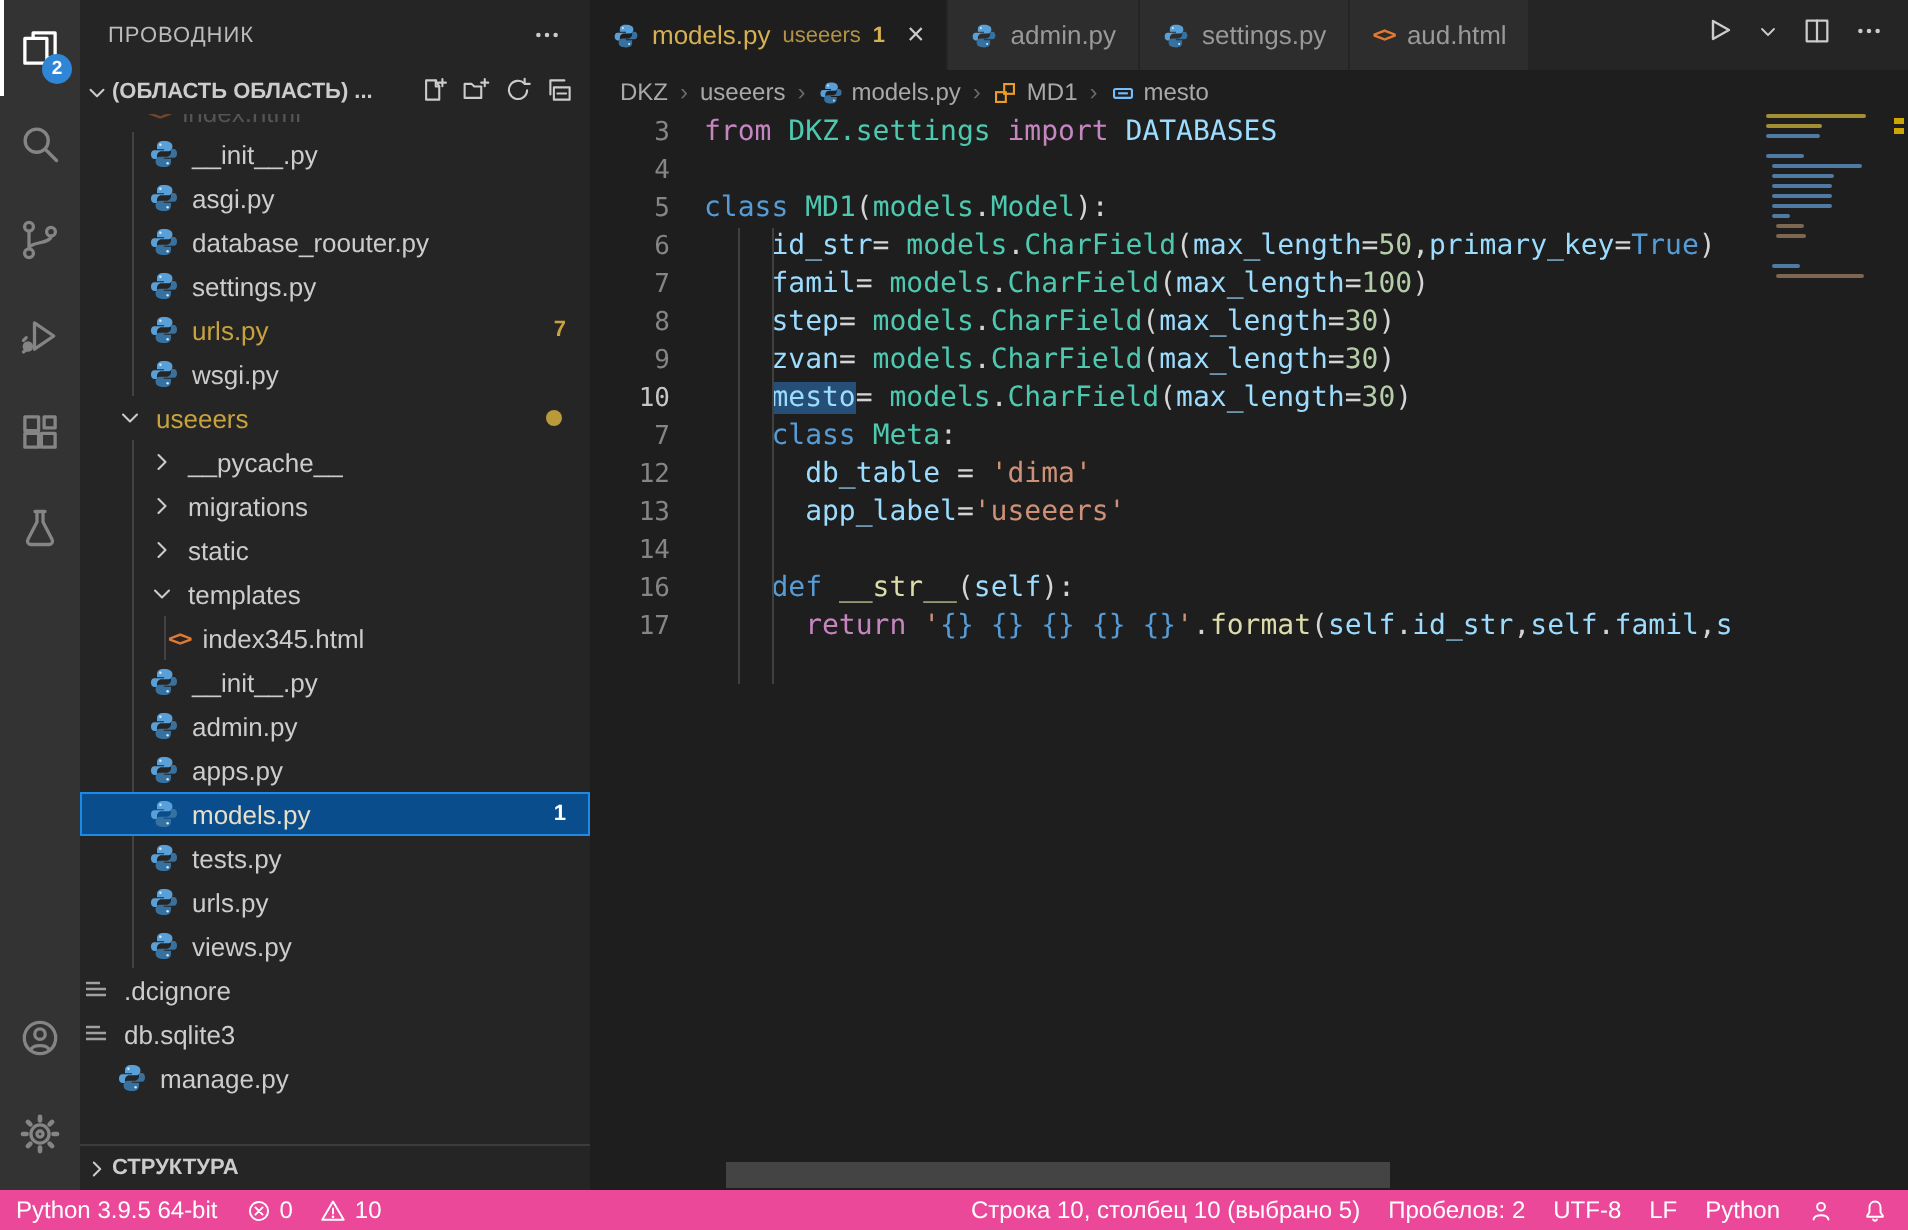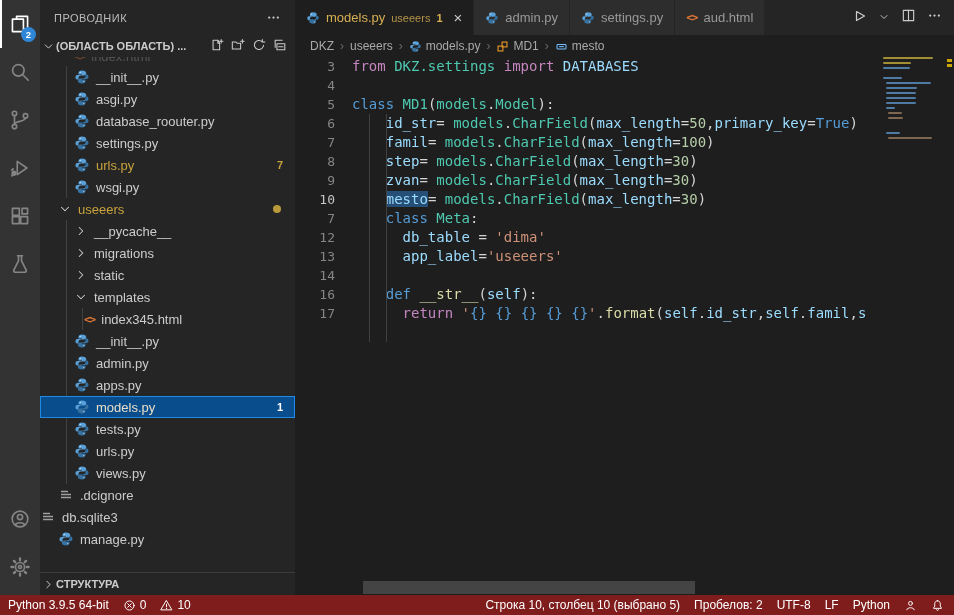--- a/index.html
+++ b/index.html
@@ -61,21 +61,21 @@
   .cs-k{color:#C586C0}.cs-kb{color:#569CD6}.cs-t{color:#4EC9B0}.cs-v{color:#9CDCFE}
   .cs-f{color:#DCDCAA}.cs-s{color:#CE9178}.cs-n{color:#B5CEA8}.cs-fm{color:#569CD6}
   .cs-sel{background:#264f78;color:#9CDCFE;}
   .cguide{position:absolute;width:1px;background:#404040;}
   .minimap{position:absolute;top:0;right:9px;width:65px;bottom:0;cursor:pointer;}
   .mrow{height:2px;margin-bottom:3px;border-radius:1px;}
   .ruler{position:absolute;top:0;right:0;width:9px;bottom:0;}
   .rmark{position:absolute;right:2px;width:5px;height:3px;background:#cca700;}
   .hscroll{position:absolute;left:68px;bottom:1px;width:332px;height:13px;background:#4d4d4d;opacity:.8;cursor:pointer;}
   
-  .status{position:absolute;bottom:0;left:0;right:0;height:20px;background:#7f1d1d;color:#ffffff;
+  .status{position:absolute;bottom:0;left:0;right:0;height:20px;background:#ec4899;color:#ffffff;
           display:flex;align-items:center;font-size:12px;padding:0 10px 0 8px;}
   .st-left{display:flex;gap:14px;align-items:center;}
   .st-right{margin-left:auto;display:flex;gap:14px;align-items:center;}
   .st-item{display:flex;align-items:center;gap:4px;cursor:pointer;white-space:nowrap;}
   
   .ico{display:inline-flex;align-items:center;justify-content:center;flex:none;}
   .html-glyph{font-family:"DejaVu Sans Mono",monospace;font-weight:700;color:#e37933;font-size:11px;letter-spacing:-1px;}
 </style>
 </head>
 <body>
@@ -412,21 +412,21 @@
           <span class="ico">
             <svg width="16" height="16" viewBox="0 0 16 16">
               <path fill="#5aa0d8" d="M7.9 1.5c-2.3 0-3.4 1-3.4 2.5v1.6h3.5v.5H3.2C1.9 6.1 1.5 7.3 1.5 8.3c0 1 .4 2.2 1.7 2.2h1.3V8.9c0-1.3 1.1-2.3 2.4-2.3h3.3c1.1 0 2-.9 2-2V4c0-1.5-1.5-2.5-4.3-2.5z"></path>
               <path fill="#36719f" d="M8.1 14.5c2.3 0 3.4-1 3.4-2.5v-1.6H8v-.5h4.8c1.3 0 1.7-1.2 1.7-2.2 0-1-.4-2.2-1.7-2.2h-1.3v1.6c0 1.3-1.1 2.3-2.4 2.3H5.8c-1.1 0-2 .9-2 2v.6c0 1.5 1.5 2.5 4.3 2.5z"></path>
               <circle cx="6.2" cy="3.4" r=".6" fill="#d6e9f7"></circle>
               <circle cx="9.8" cy="12.6" r=".6" fill="#d6e9f7"></circle>
             </svg>
           </span>
           <span class="label">views.py</span>
         </div>
-        <div class="trow" style="padding-left: 18px; text-align: center;">
+        <div class="trow" style=" text-align: center;">
           <span class="ico">
             <svg width="16" height="16" viewBox="0 0 16 16">
               <path stroke="#a0a0a0" stroke-width="1.3" d="M3 4.5h7M3 7.5h10M3 10.5h10"></path>
             </svg>
           </span>
           <span class="label">.dcignore</span>
         </div>
         <div class="trow" style="">
           <span class="ico">
             <svg width="16" height="16" viewBox="0 0 16 16">

